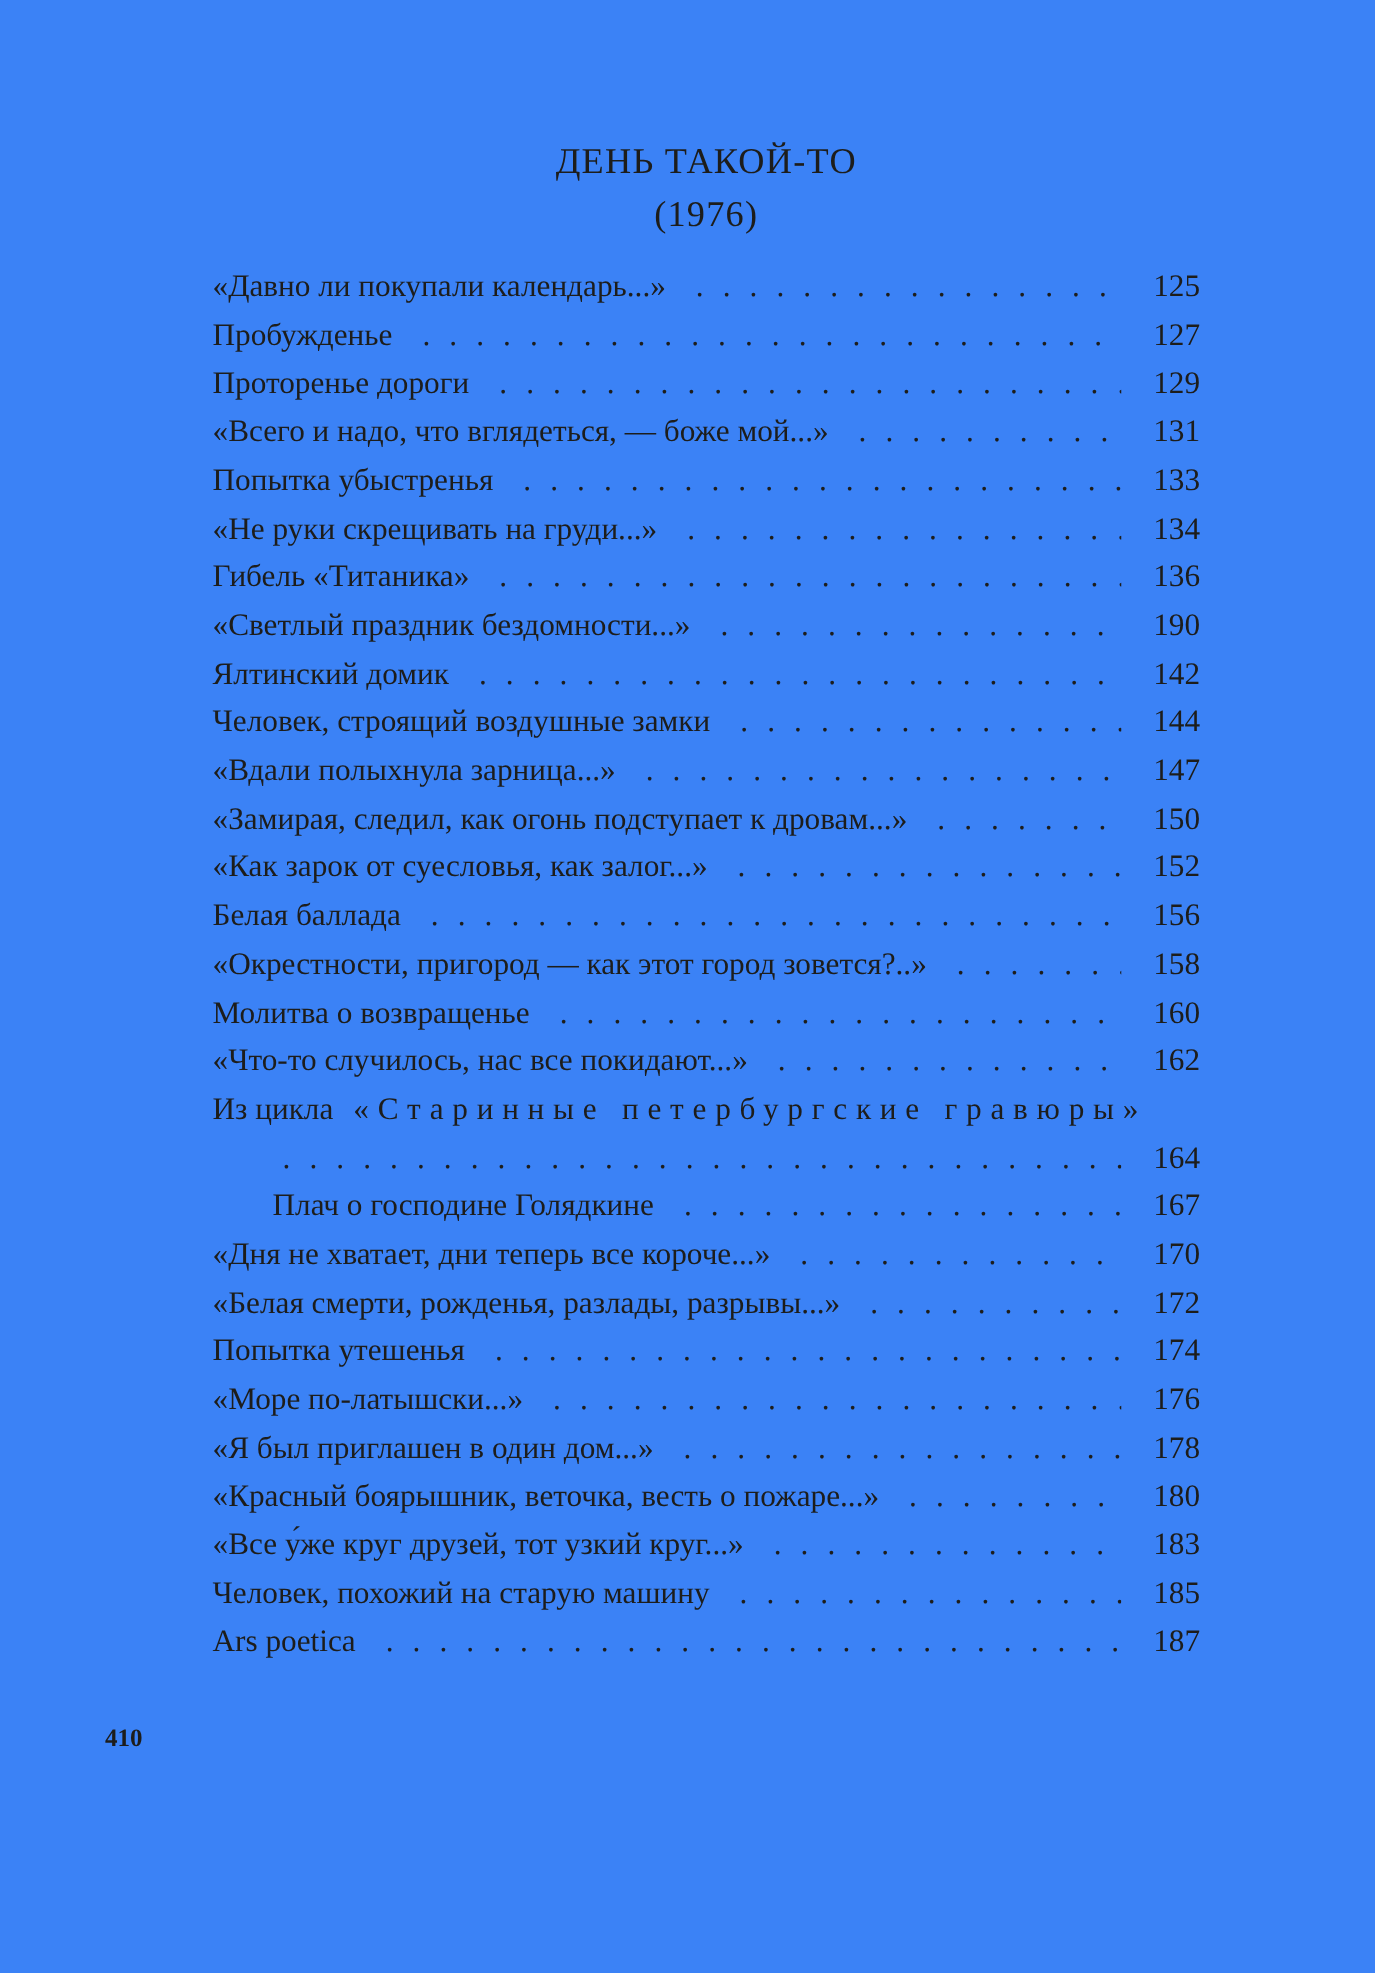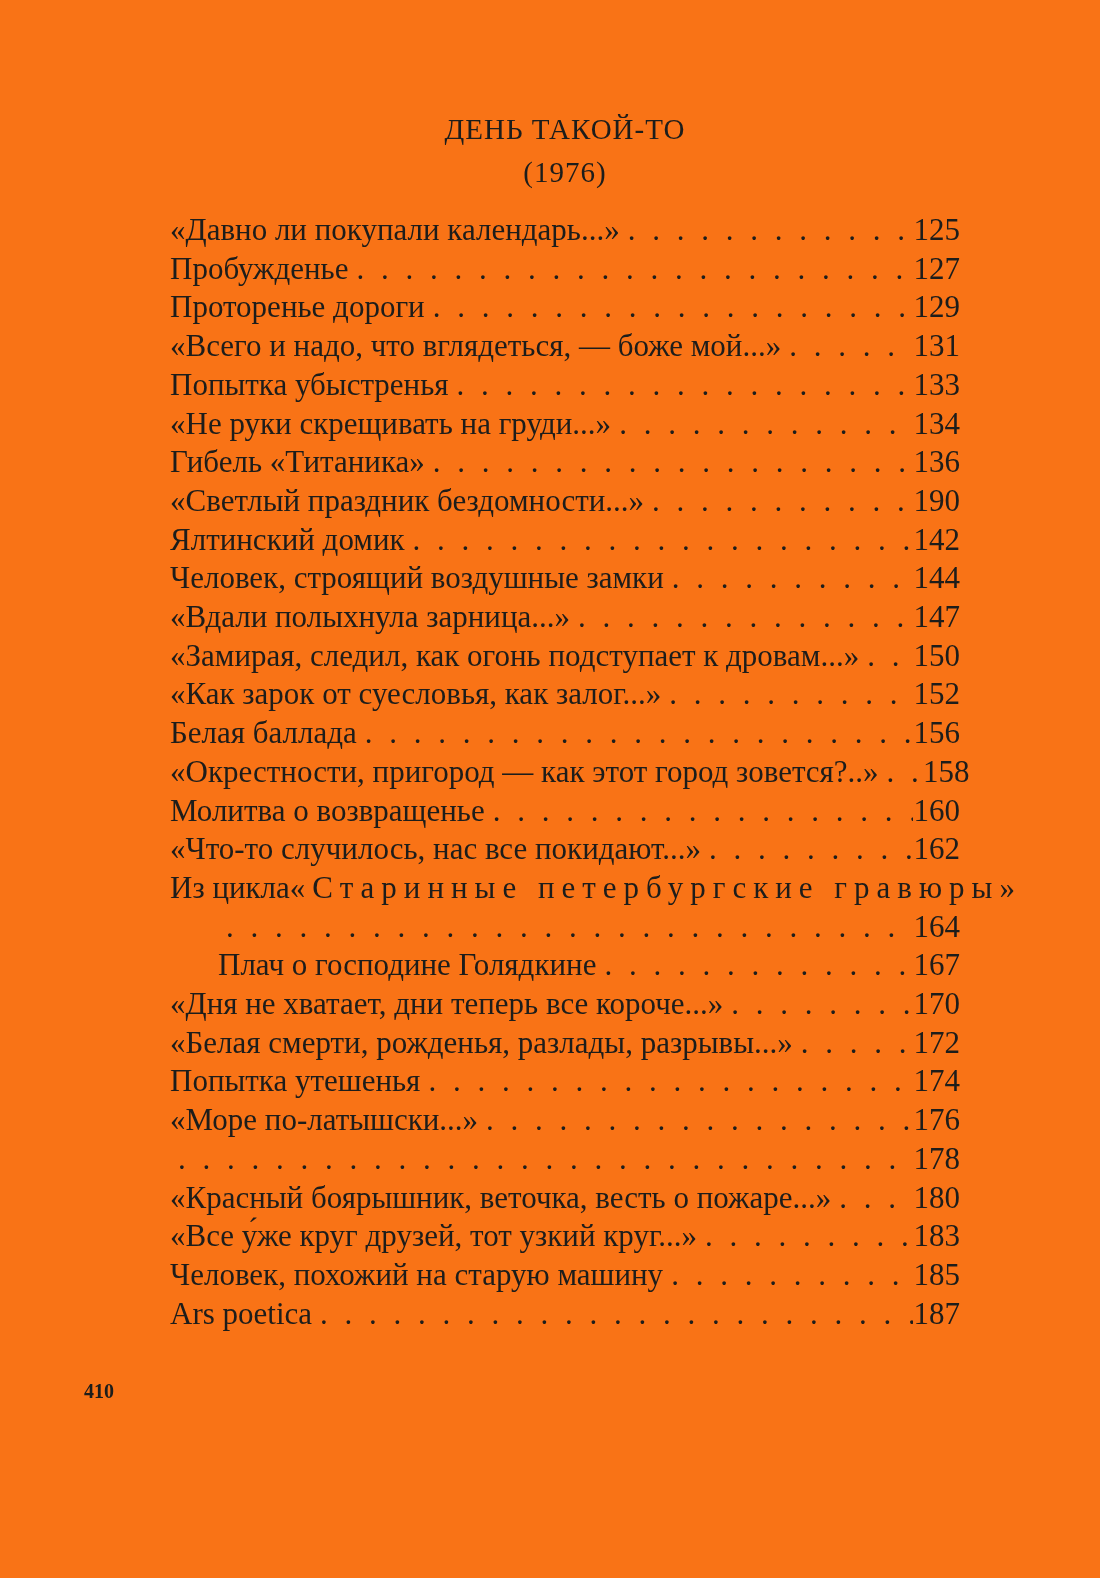--- a/index.html
+++ b/index.html
@@ -4,21 +4,21 @@
 <style>
   html, body {
     margin: 0;
     padding: 0;
     background: #ffffff;
   }
   .page {
     position: relative;
     width: 1100px;
     height: 1578px;
-    background: #f97316;
+    background: #3b82f6;
     font-family: "Liberation Serif", "DejaVu Serif", serif;
     color: #1d1d1b;
     overflow: hidden;
   }
   .title-block {
     position: absolute;
     left: 170px;
     top: 108px;
     width: 790px;
     text-align: center;
@@ -28,23 +28,24 @@
   }
   .toc-list {
     position: absolute;
     left: 170px;
     top: 211px;
     width: 790px;
   }
   .toc-row {
     display: flex;
     align-items: flex-start;
-    font-size: 31px;
+    font-size: 25px;
     line-height: 38.7px;
     white-space: nowrap;
+    gap: 16px;
   }
   .toc-row.indent {
     padding-left: 48px;
   }
   .toc-entry-title {
     flex: 0 0 auto;
   }
   .spaced {
     letter-spacing: 7px;
   }
@@ -196,20 +197,21 @@
         <span class="toc-entry-title">Попытка утешенья</span>
         <span class="toc-leader"></span>
         <span class="toc-page">174</span>
       </div>
       <div class="toc-row">
         <span class="toc-entry-title">«Море по-латышски...»</span>
         <span class="toc-leader"></span>
         <span class="toc-page">176</span>
       </div>
       <div class="toc-row">
+        <span class="toc-entry-title">«Я был приглашен в один дом...»</span>
         <span class="toc-leader"></span>
         <span class="toc-page">178</span>
       </div>
       <div class="toc-row">
         <span class="toc-entry-title">«Красный боярышник, веточка, весть о пожаре...»</span>
         <span class="toc-leader"></span>
         <span class="toc-page">180</span>
       </div>
       <div class="toc-row">
         <span class="toc-entry-title">«Все у́же круг друзей, тот узкий круг...»</span>

